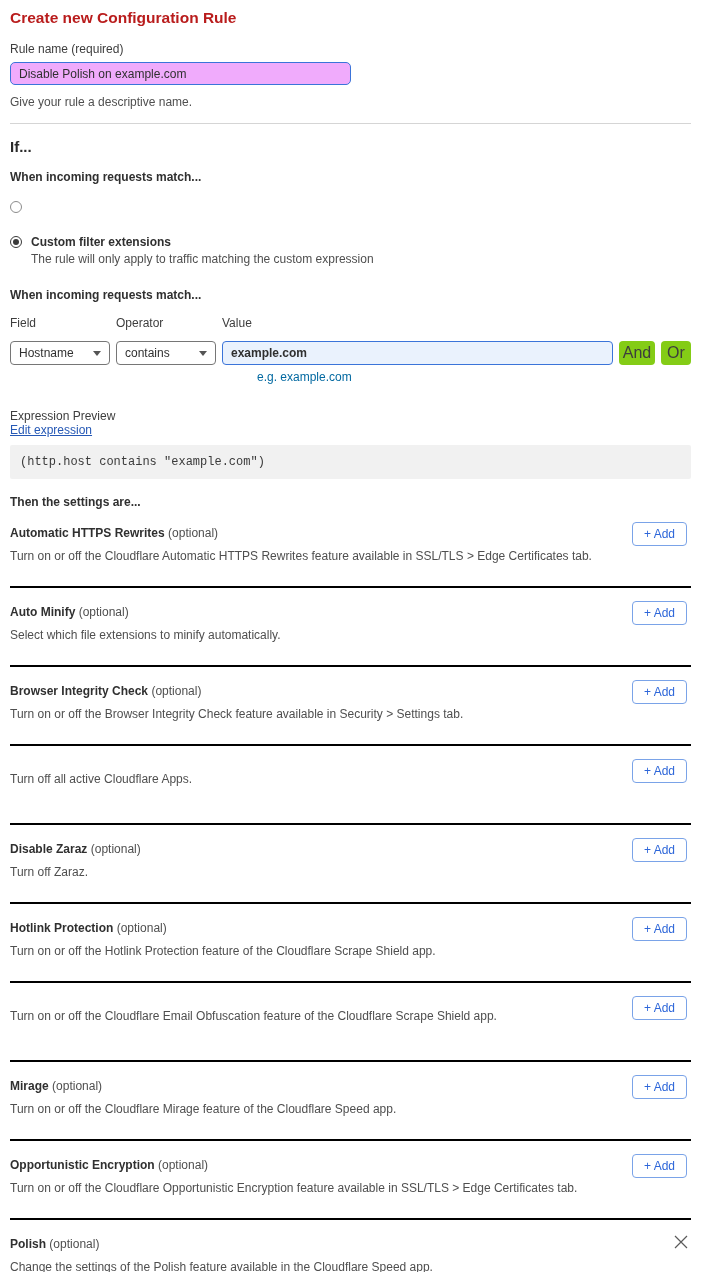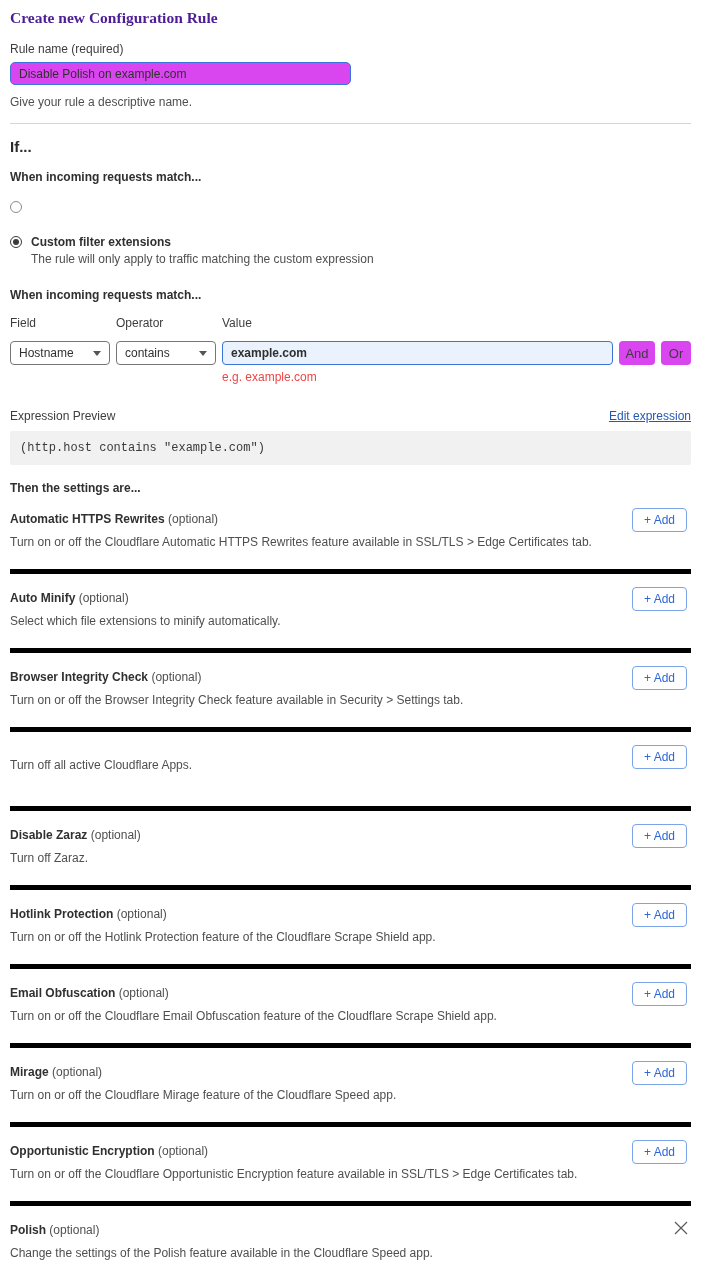--- a/index.html
+++ b/index.html
@@ -4,31 +4,31 @@
 <style>
   * { box-sizing: border-box; }
   html, body { margin: 0; padding: 0; background: #fff; }
   body {
     width: 705px; min-height: 1272px; overflow: hidden;
     font-family: "Liberation Sans", "DejaVu Sans", sans-serif;
     font-size: 12px; color: #3d3d3d;
   }
   .container { padding: 9px 14px 14px 10px; }
 
-  h1.page-title { font-size: 15.5px; font-weight: bold; color: #4c1d95; margin: 0 0 15px; font-family: Liberation Serif, serif; }
+  h1.page-title { font-size: 15.5px; font-weight: bold; color: #b91c1c; margin: 0 0 15px; }
   h2.if-heading { font-size: 15px; font-weight: bold; color: #2b2b2b; margin: 14px 0 0; }
 
   .field-label { display: block; color: #3d3d3d; margin-bottom: 6px; }
   .bold-label { font-weight: bold; color: #303030; }
 
   .rule-name-input {
     width: 341px; height: 23px; padding: 0 8px;
     border: 1px solid #3b74d9; border-radius: 5px;
     font-family: inherit; font-size: 12px; color: #303030;
-    outline: none; background: #d946ef;
+    outline: none; background: #f0abfc;
   }
   .help-text { color: #4f4f4f; margin-top: 10px; }
 
   hr.divider { border: none; border-top: 1px solid #d5d5d5; margin: 14px 0 0; }
 
   .match-label { margin: 15px 0 0; }
 
   .radio-group { margin-top: 16px; }
   .radio-option { display: flex; gap: 9px; margin-bottom: 22px; cursor: pointer; }
   .radio-circle {
@@ -53,38 +53,38 @@
     display: flex; align-items: center; justify-content: space-between;
     padding: 0 8px; color: #303030; cursor: pointer;
   }
   .caret { flex: 0 0 auto; margin-left: 6px; }
   .value-input {
     width: 100%; height: 24px; padding: 0 8px;
     border: 1px solid #3b74d9; border-radius: 4px; background: #eaf2fd;
     font-family: inherit; font-size: 12px; font-weight: bold; color: #303030; outline: none;
   }
   .gray-btn {
-    height: 24px; border: none; border-radius: 4px; background: #d946ef;
-    color: #3d3d3d; font-family: inherit; font-size: 13px; cursor: pointer; padding: 0;
-  }
-  .expr-help { grid-column: 3; color: #ef4444; margin-top: 5px; align-self: start; }
-
-  .preview-row { display: flex; justify-content: space-between; align-items: baseline; margin-top: 25px; }
+    height: 24px; border: none; border-radius: 4px; background: #84cc16;
+    color: #3d3d3d; font-family: inherit; font-size: 16px; cursor: pointer; padding: 0;
+  }
+  .expr-help { grid-column: 3; color: #0369a1; margin-top: 5px; align-self: start; margin-left: 35px; }
+
+  .preview-row { display: flex; justify-content: space-between; align-items: baseline; margin-top: 25px; flex-direction: column; }
   .edit-link { color: #2558b5; text-decoration: underline; cursor: pointer; }
   .code-block {
     margin-top: 8px; background: #f1f1f1; padding: 10px 10px; border-radius: 2px;
     font-family: "Liberation Mono", "DejaVu Sans Mono", monospace;
     font-size: 12px; color: #3a3a3a;
   }
 
   .then-label { margin: 16px 0 0; }
 
   .setting {
     position: relative; padding: 17px 0 0; min-height: 79px;
-    border-bottom: 5px solid #000000;
+    border-bottom: 2px solid #000000;
   }
   .setting .setting-title { font-weight: bold; color: #303030; }
   .setting .optional { font-weight: normal; color: #4f4f4f; }
   .setting .setting-desc { color: #4f4f4f; margin-top: 9px; }
   .add-btn {
     position: absolute; right: 4px; top: 13px;
     background: #fff; border: 1px solid #7aa3e8; border-radius: 4px;
     color: #2d66d9; font-family: inherit; font-size: 12px;
     padding: 4px 11px; cursor: pointer;
   }
@@ -196,22 +196,20 @@
   </div>
 
   <div class="setting">
     <div><span class="setting-title">Hotlink Protection</span>
       <span class="optional">(optional)</span></div>
     <div class="setting-desc">Turn on or off the Hotlink Protection feature of the Cloudflare Scrape Shield app.</div>
     <button class="add-btn">+ Add</button>
   </div>
 
   <div class="setting">
-    <div><span class="setting-title">Email Obfuscation</span>
-      <span class="optional">(optional)</span></div>
     <div class="setting-desc">Turn on or off the Cloudflare Email Obfuscation feature of the Cloudflare Scrape Shield app.</div>
     <button class="add-btn">+ Add</button>
   </div>
 
   <div class="setting">
     <div><span class="setting-title">Mirage</span>
       <span class="optional">(optional)</span></div>
     <div class="setting-desc">Turn on or off the Cloudflare Mirage feature of the Cloudflare Speed app.</div>
     <button class="add-btn">+ Add</button>
   </div>

